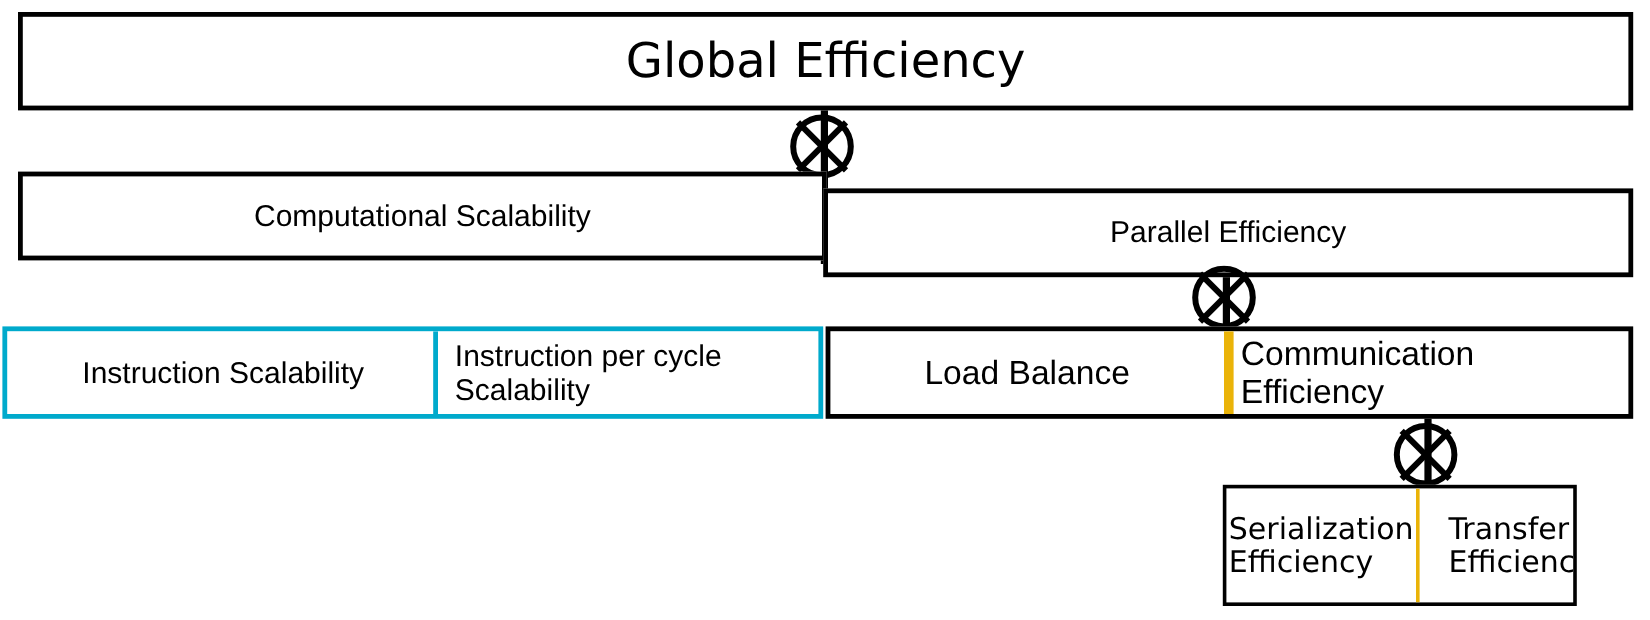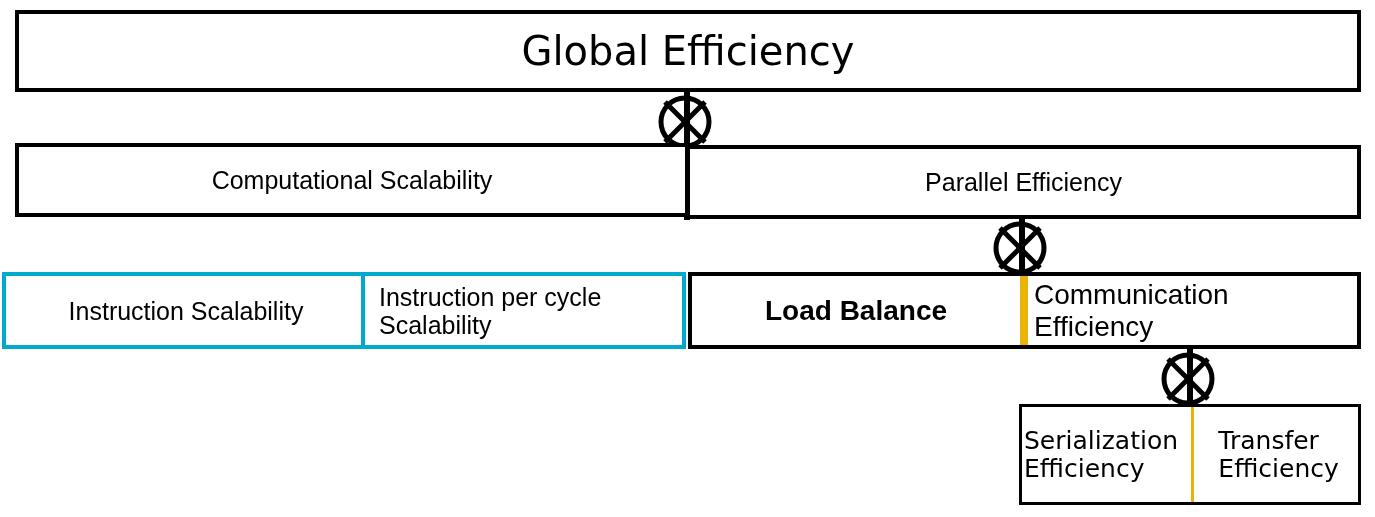--- a/index.html
+++ b/index.html
@@ -66,21 +66,21 @@
 
   
   #node-row2-left {
     left: 15px;
     top: 143px;
     width: 674px;
     height: 74px;
   }
   #node-row2-right {
     left: 686px;
-    top: 145px;
+    top: 157px;
     width: 675px;
     height: 74px;
   }
   #node-row2-left .cell,
   #node-row2-right .cell {
     width: 100%;
     font-size: 25px;
     font-family: "Liberation Sans", sans-serif;
     font-stretch: condensed;
   }
@@ -111,31 +111,30 @@
     top: 272px;
     width: 673px;
     height: 77px;
   }
   #node-row3-black .cell {
     font-size: 28px;
     font-family: "Liberation Sans", sans-serif;
   }
   #node-row3-black .cell-a {
     width: 330px;
-    font-weight: bold;
   }
   #node-row3-black .cell-b {
     width: 339px;
   }
 
   
   #node-row4 {
     left: 1019px;
     top: 404px;
-    width: 342px;
+    width: 295px;
     height: 101px;
     border-width: 3px;
   }
   #node-row4 .cell {
     font-size: 25px;
     font-family: "DejaVu Sans", sans-serif;
     padding: 0 2px;
   }
   #node-row4 .cell-a {
     width: 171px;

